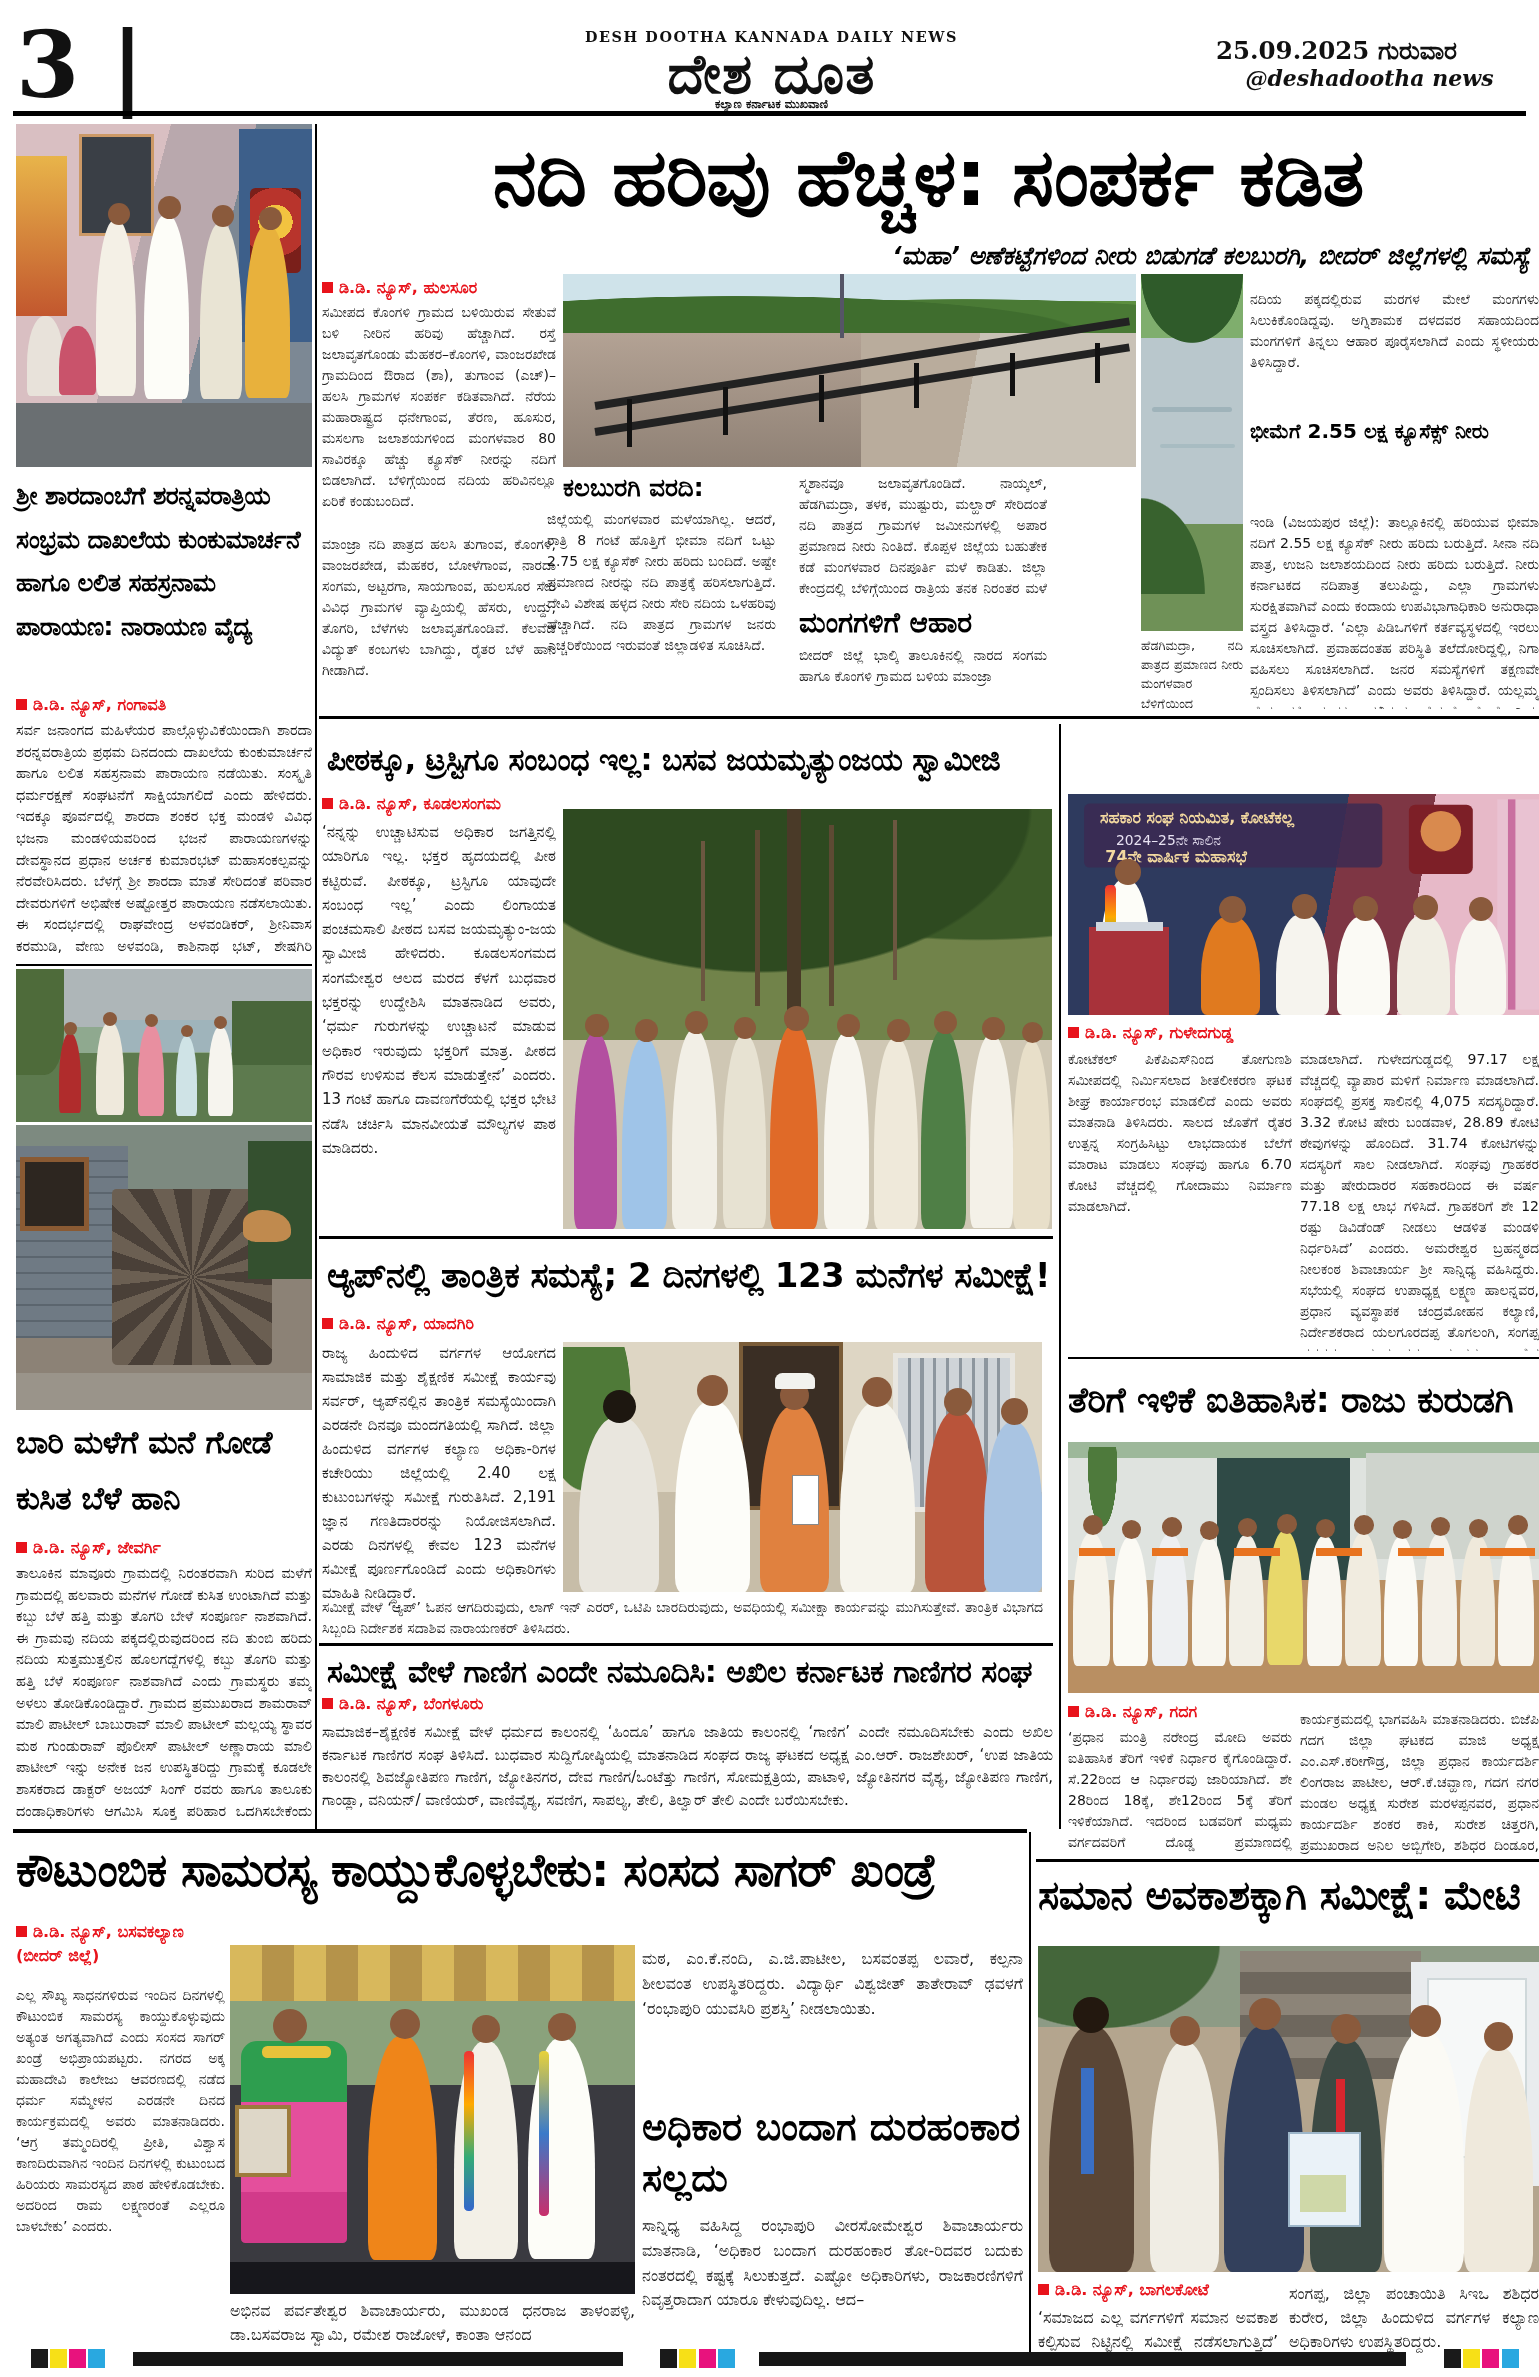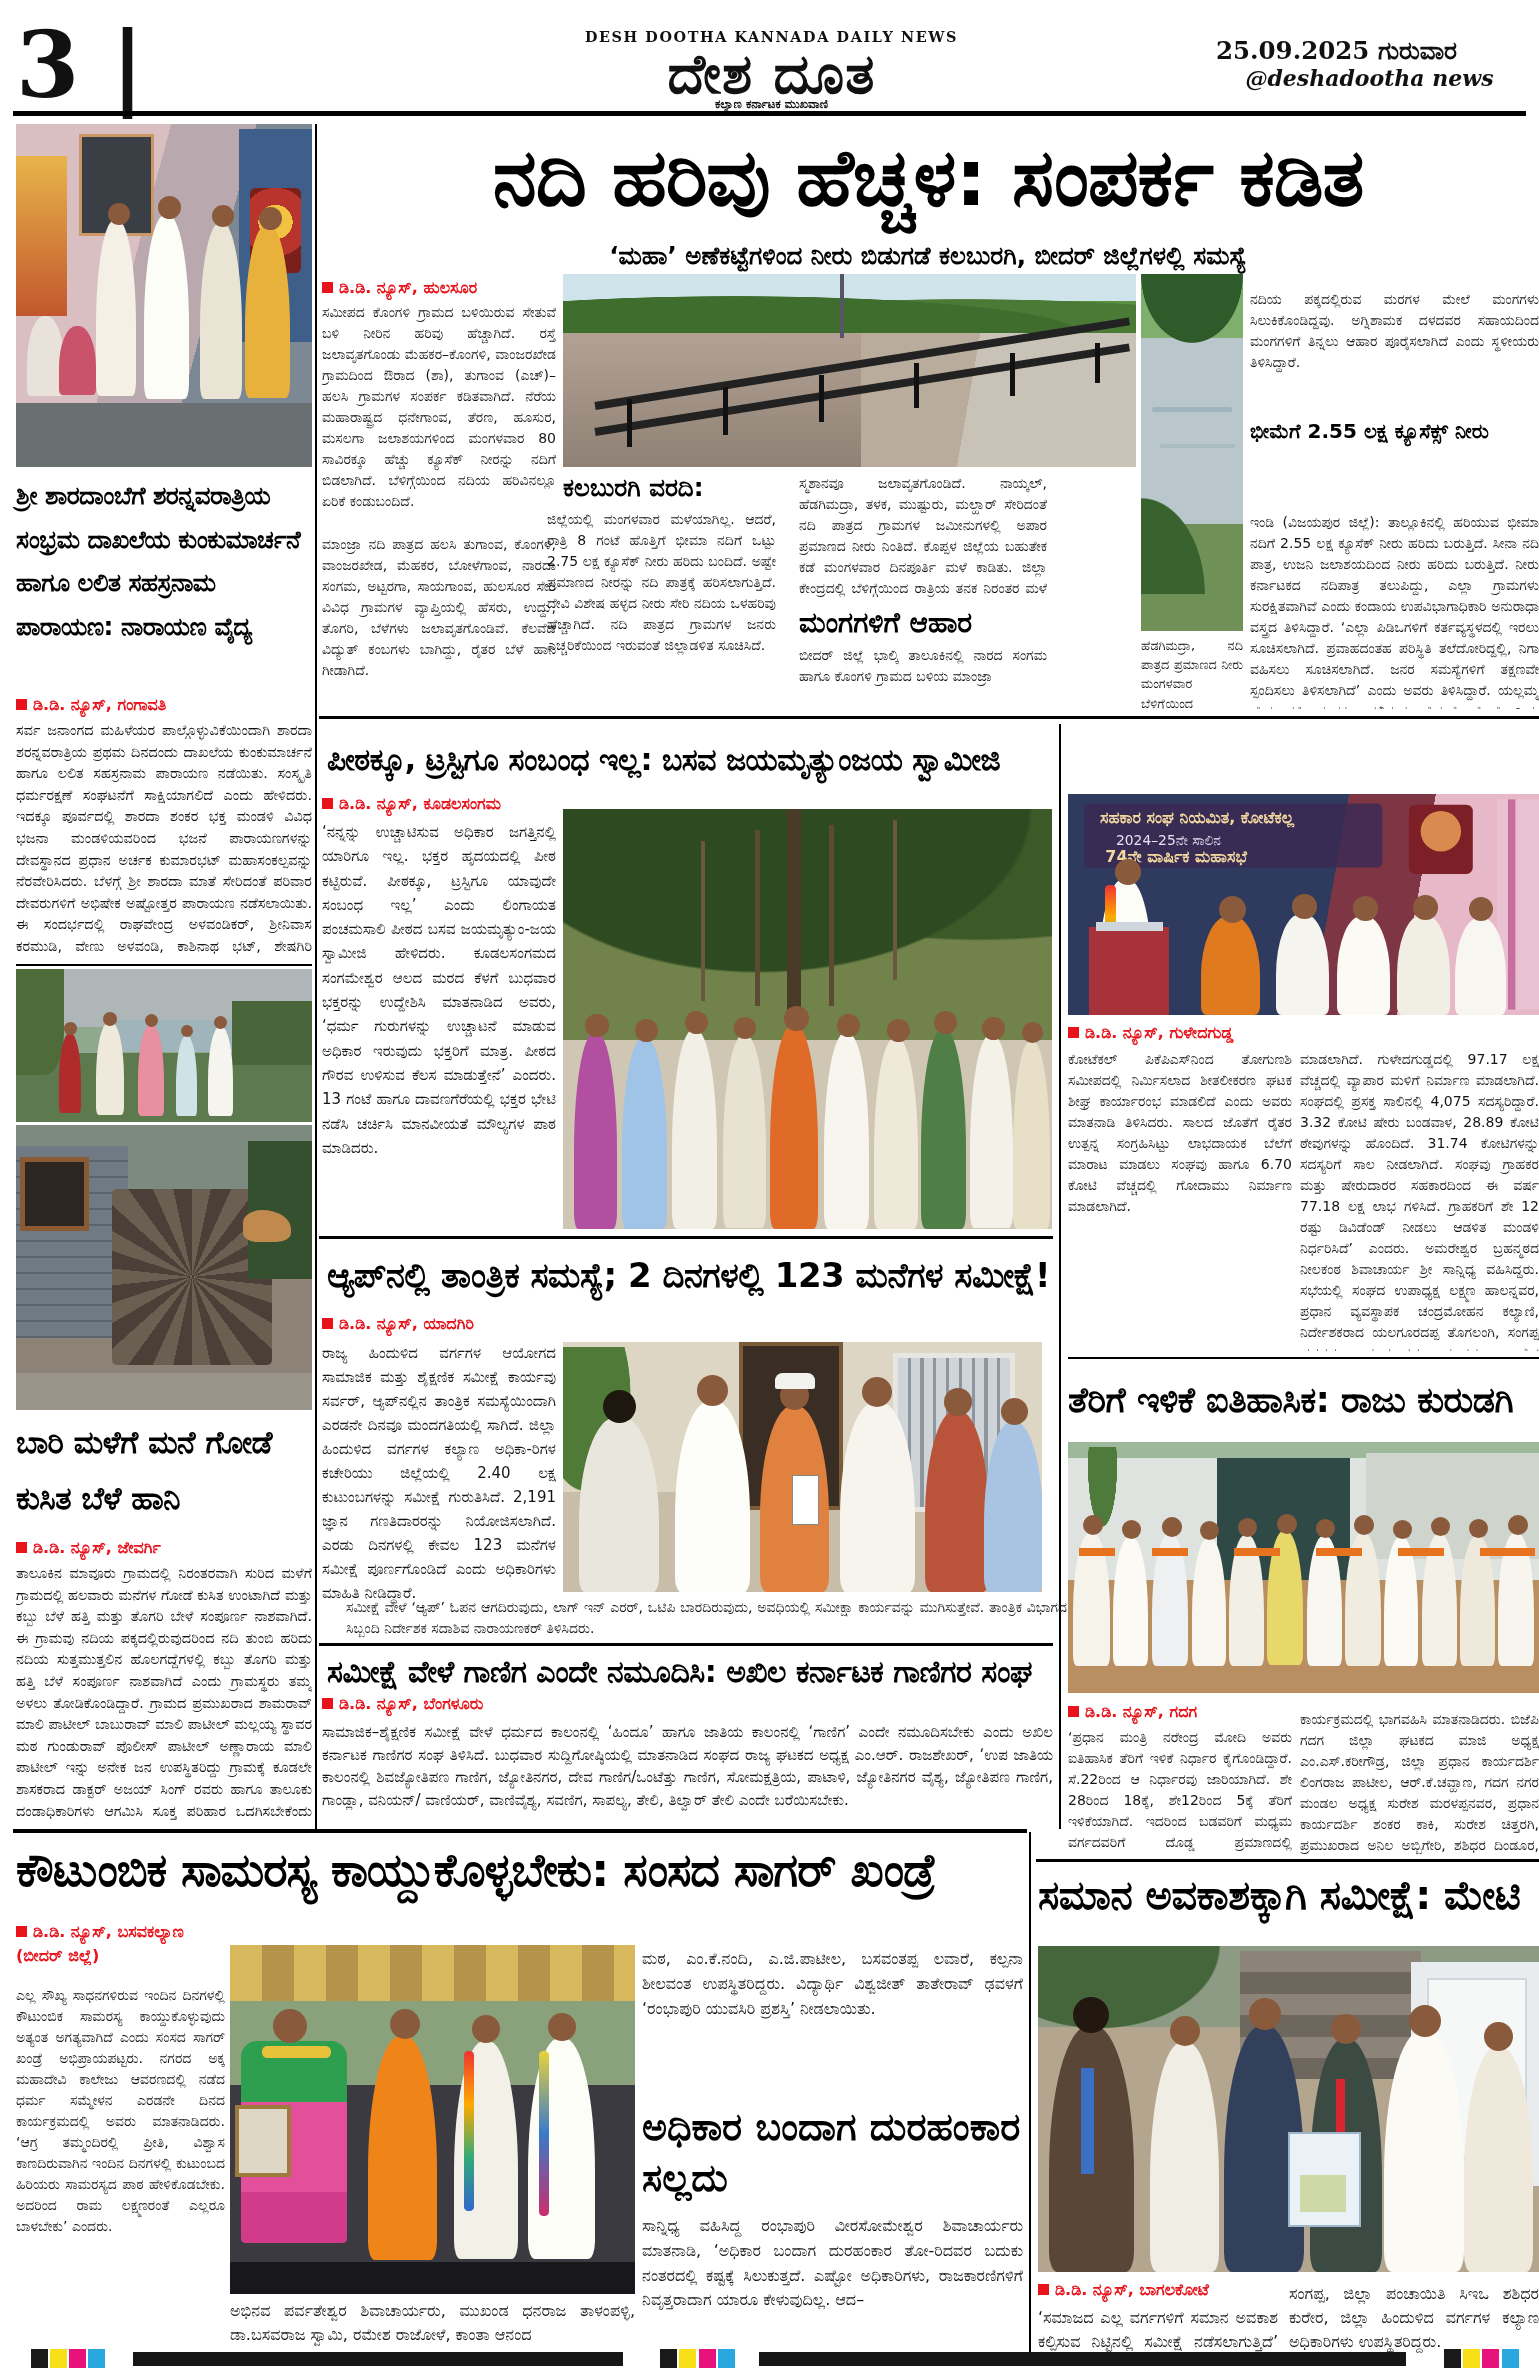--- a/index.html
+++ b/index.html
@@ -78,21 +78,21 @@
     <div class="abs" style="right:21px;top:85px;width:48px;height:32px;background:#c08a4e;border-radius:40% 60% 30% 30%;"></div>
     <div class="abs" style="left:0px;bottom:0px;width:296px;height:37px;background:#9a948a;"></div>
   </div>
   <div class="abs hl" style="left:16px;top:1415px;width:296px;font-size:31px;line-height:1.8;">ಬಾರಿ ಮಳೆಗೆ ಮನೆ ಗೋಡೆ ಕುಸಿತ ಬೆಳೆ ಹಾನಿ</div>
   <div class="abs byline" style="left:16px;top:1538px;width:296px;"><span class="bymark"></span><span>ಡಿ.ಡಿ. ನ್ಯೂಸ್, ಜೇವರ್ಗಿ</span></div>
   <div class="abs body" style="left:16px;top:1563px;width:296px;height:260px;font-size:14.4px;">ತಾಲೂಕಿನ ಮಾವೂರು ಗ್ರಾಮದಲ್ಲಿ ನಿರಂತರವಾಗಿ ಸುರಿದ ಮಳೆಗೆ ಗ್ರಾಮದಲ್ಲಿ ಹಲವಾರು ಮನೆಗಳ ಗೋಡೆ ಕುಸಿತ ಉಂಟಾಗಿದೆ ಮತ್ತು ಕಬ್ಬು ಬೆಳೆ ಹತ್ತಿ ಮತ್ತು ತೊಗರಿ ಬೇಳೆ ಸಂಪೂರ್ಣ ನಾಶವಾಗಿದೆ. ಈ ಗ್ರಾಮವು ನದಿಯ ಪಕ್ಕದಲ್ಲಿರುವುದರಿಂದ ನದಿ ತುಂಬಿ ಹರಿದು ನದಿಯ ಸುತ್ತಮುತ್ತಲಿನ ಹೊಲಗದ್ದೆಗಳಲ್ಲಿ ಕಬ್ಬು ತೊಗರಿ ಮತ್ತು ಹತ್ತಿ ಬೆಳೆ ಸಂಪೂರ್ಣ ನಾಶವಾಗಿದೆ ಎಂದು ಗ್ರಾಮಸ್ಥರು ತಮ್ಮ ಅಳಲು ತೋಡಿಕೊಂಡಿದ್ದಾರೆ. ಗ್ರಾಮದ ಪ್ರಮುಖರಾದ ಶಾಮರಾವ್ ಮಾಲಿ ಪಾಟೀಲ್ ಬಾಬುರಾವ್ ಮಾಲಿ ಪಾಟೀಲ್ ಮಲ್ಲಯ್ಯ ಸ್ಥಾವರ ಮಠ ಗುಂಡುರಾವ್ ಪೊಲೀಸ್ ಪಾಟೀಲ್ ಅಣ್ಣಾರಾಯ ಮಾಲಿ ಪಾಟೀಲ್ ಇನ್ನು ಅನೇಕ ಜನ ಉಪಸ್ಥಿತರಿದ್ದು ಗ್ರಾಮಕ್ಕೆ ಕೂಡಲೇ ಶಾಸಕರಾದ ಡಾಕ್ಟರ್ ಅಜಯ್ ಸಿಂಗ್ ರವರು ಹಾಗೂ ತಾಲೂಕು ದಂಡಾಧಿಕಾರಿಗಳು ಆಗಮಿಸಿ ಸೂಕ್ತ ಪರಿಹಾರ ಒದಗಿಸಬೇಕೆಂದು ಆಗ್ರಹಿಸಿದ್ದಾರೆ.</div>
 
   <div class="abs rule" style="left:315px;top:124px;width:1.6px;height:1705px;"></div>
 
   <div class="abs hl" style="left:326px;top:129px;width:1204px;text-align:center;font-size:79px;line-height:1.25;letter-spacing:-1.1px;">ನದಿ ಹರಿವು ಹೆಚ್ಚಳ: ಸಂಪರ್ಕ ಕಡಿತ</div>
-  <div class="abs sub" style="left:326px;top:241px;width:1204px;text-align:center;font-size:24.5px;">‘ಮಹಾ’ ಅಣೆಕಟ್ಟೆಗಳಿಂದ ನೀರು ಬಿಡುಗಡೆ ಕಲಬುರಗಿ, ಬೀದರ್ ಜಿಲ್ಲೆಗಳಲ್ಲಿ ಸಮಸ್ಯೆ</div>
+  <div class="abs sub" style="left:326px;top:241px;width:1204px;text-align:right;font-size:24.5px;font-style:italic;">‘ಮಹಾ’ ಅಣೆಕಟ್ಟೆಗಳಿಂದ ನೀರು ಬಿಡುಗಡೆ ಕಲಬುರಗಿ, ಬೀದರ್ ಜಿಲ್ಲೆಗಳಲ್ಲಿ ಸಮಸ್ಯೆ</div>
   <div class="abs byline" style="left:322px;top:278px;width:234px;"><span class="bymark"></span><span>ಡಿ.ಡಿ. ನ್ಯೂಸ್, ಹುಲಸೂರ</span></div>
   <div class="abs body" style="left:322px;top:302px;width:234px;height:229px;">ಸಮೀಪದ ಕೊಂಗಳಿ ಗ್ರಾಮದ ಬಳಿಯಿರುವ ಸೇತುವೆ ಬಳಿ ನೀರಿನ ಹರಿವು ಹೆಚ್ಚಾಗಿದೆ. ರಸ್ತೆ ಜಲಾವೃತಗೊಂಡು ಮೆಹಕರ–ಕೊಂಗಳಿ, ವಾಂಜರಖೇಡ ಗ್ರಾಮದಿಂದ ಔರಾದ (ಶಾ), ತುಗಾಂವ (ಎಚ್)–ಹಲಸಿ ಗ್ರಾಮಗಳ ಸಂಪರ್ಕ ಕಡಿತವಾಗಿದೆ. ನೆರೆಯ ಮಹಾರಾಷ್ಟ್ರದ ಧನೇಗಾಂವ, ತೆರಣ, ಹೂಸುರ, ಮಸಲಗಾ ಜಲಾಶಯಗಳಿಂದ ಮಂಗಳವಾರ 80 ಸಾವಿರಕ್ಕೂ ಹೆಚ್ಚು ಕ್ಯೂಸೆಕ್ ನೀರನ್ನು ನದಿಗೆ ಬಿಡಲಾಗಿದೆ. ಬೆಳಿಗ್ಗೆಯಿಂದ ನದಿಯ ಹರಿವಿನಲ್ಲೂ ಏರಿಕೆ ಕಂಡುಬಂದಿದೆ.</div>
   <div class="abs body" style="left:322px;top:534px;width:234px;height:176px;">ಮಾಂಜ್ರಾ ನದಿ ಪಾತ್ರದ ಹಲಸಿ ತುಗಾಂವ, ಕೊಂಗಳಿ, ವಾಂಜರಖೇಡ, ಮೆಹಕರ, ಬೋಳೆಗಾಂವ, ನಾರದಾ ಸಂಗಮ, ಅಟ್ಟರಗಾ, ಸಾಯಗಾಂವ, ಹುಲಸೂರ ಸೇರಿ ವಿವಿಧ ಗ್ರಾಮಗಳ ವ್ಯಾಪ್ತಿಯಲ್ಲಿ ಹೆಸರು, ಉದ್ದು, ತೊಗರಿ, ಬೆಳೆಗಳು ಜಲಾವೃತಗೊಂಡಿವೆ. ಕೆಲವೆಡೆ ವಿದ್ಯುತ್ ಕಂಬಗಳು ಬಾಗಿದ್ದು, ರೈತರ ಬೆಳೆ ಹಾನಿ ಗೀಡಾಗಿದೆ.</div>
 
   <div class="photo" style="left:563px;top:274px;width:573px;height:193px;background:linear-gradient(#cfe3ea 0 14%,#5c8f3f 14% 30%,#9a8f83 30% 100%);">
     <div class="abs" style="left:0px;top:16px;width:573px;height:43px;background:radial-gradient(ellipse at 30% 100%,#3f6d2e 0 60%,transparent 61%),radial-gradient(ellipse at 70% 100%,#4a7a35 0 55%,transparent 56%);"></div>
     <div class="abs" style="left:0px;top:59px;width:373px;height:134px;background:linear-gradient(#b3a294,#8f8175);"></div>
     <div class="abs" style="left:298px;top:59px;width:275px;height:134px;background:linear-gradient(100deg,#b9ac9c 0 40%,#c9c2b6 40% 100%);"></div>
     <div class="abs" style="left:32px;top:128px;width:541px;height:7.5px;background:#222;transform:rotate(-9deg);transform-origin:left;"></div>
     <div class="abs" style="left:32px;top:154px;width:541px;height:7.5px;background:#222;transform:rotate(-9deg);transform-origin:left;"></div>
@@ -208,21 +208,21 @@
       <div class="head" style="left:217px;top:39px;width:29px;height:29px;"></div>
     <div class="abs" style="left:212px;top:31px;width:40px;height:16px;background:#f2f2ee;border-radius:7.5px 7.5px 2.1px 2.1px;"></div>
     <div class="p" style="left:277px;top:60px;width:75px;height:191px;background:#f6f4ec;"></div>
       <div class="head" style="left:299px;top:35px;width:30px;height:30px;"></div>
     <div class="p" style="left:362px;top:69px;width:64px;height:181px;background:#b9543a;"></div>
       <div class="head" style="left:381px;top:46px;width:28px;height:28px;"></div>
     <div class="p" style="left:421px;top:80px;width:59px;height:170px;background:#a9c4e2;"></div>
       <div class="head" style="left:438px;top:56px;width:27px;height:27px;"></div>
     <div class="abs" style="left:229px;top:133px;width:24.5px;height:48px;background:#fff;border:1.6px solid #888;"></div>
   </div>
-  <div class="abs body" style="left:322px;top:1597px;width:721px;height:42px;margin-left:24px;">ಸಮೀಕ್ಷೆ ವೇಳೆ ‘ಆ್ಯಪ್’ ಓಪನ ಆಗದಿರುವುದು, ಲಾಗ್ ಇನ್ ಎರರ್, ಒಟಿಪಿ ಬಾರದಿರುವುದು, ಅವಧಿಯಲ್ಲಿ ಸಮೀಕ್ಷಾ ಕಾರ್ಯವನ್ನು ಮುಗಿಸುತ್ತೇವೆ. ತಾಂತ್ರಿಕ ವಿಭಾಗದ ಸಿಬ್ಬಂದಿ ನಿರ್ದೇಶಕ ಸದಾಶಿವ ನಾರಾಯಣಕರ್ ತಿಳಿಸಿದರು.</div>
+  <div class="abs body" style="left:322px;top:1597px;width:721px;height:42px;">ಸಮೀಕ್ಷೆ ವೇಳೆ ‘ಆ್ಯಪ್’ ಓಪನ ಆಗದಿರುವುದು, ಲಾಗ್ ಇನ್ ಎರರ್, ಒಟಿಪಿ ಬಾರದಿರುವುದು, ಅವಧಿಯಲ್ಲಿ ಸಮೀಕ್ಷಾ ಕಾರ್ಯವನ್ನು ಮುಗಿಸುತ್ತೇವೆ. ತಾಂತ್ರಿಕ ವಿಭಾಗದ ಸಿಬ್ಬಂದಿ ನಿರ್ದೇಶಕ ಸದಾಶಿವ ನಾರಾಯಣಕರ್ ತಿಳಿಸಿದರು.</div>
   <div class="abs rule" style="left:319px;top:1643px;width:734px;height:2.7px;"></div>
 
   <div class="abs hl" style="left:1068px;top:1378px;width:472px;font-size:35px;">ತೆರಿಗೆ ಇಳಿಕೆ ಐತಿಹಾಸಿಕ: ರಾಜು ಕುರುಡಗಿ</div>
 
   <div class="photo" style="left:1068px;top:1442px;width:472px;height:251px;background:linear-gradient(#dfe3df 0 55%,#b98f62 55% 100%);">
     <div class="abs" style="left:149px;top:0px;width:133px;height:138px;background:#2f4a46;"></div>
     <div class="abs" style="left:0px;top:0px;width:472px;height:16px;background:#9db89a;"></div>
     <div class="abs" style="left:16px;top:5.3px;width:37px;height:96px;background:radial-gradient(ellipse at 50% 20%,#4e7a3c 0 55%,transparent 56%);"></div>
     <div class="abs" style="left:298px;top:10.6px;width:174px;height:106px;background:#cfd4cd;"></div>
     <div class="p" style="left:5.3px;top:91px;width:37px;height:133px;background:#f6f3ea;"></div>

